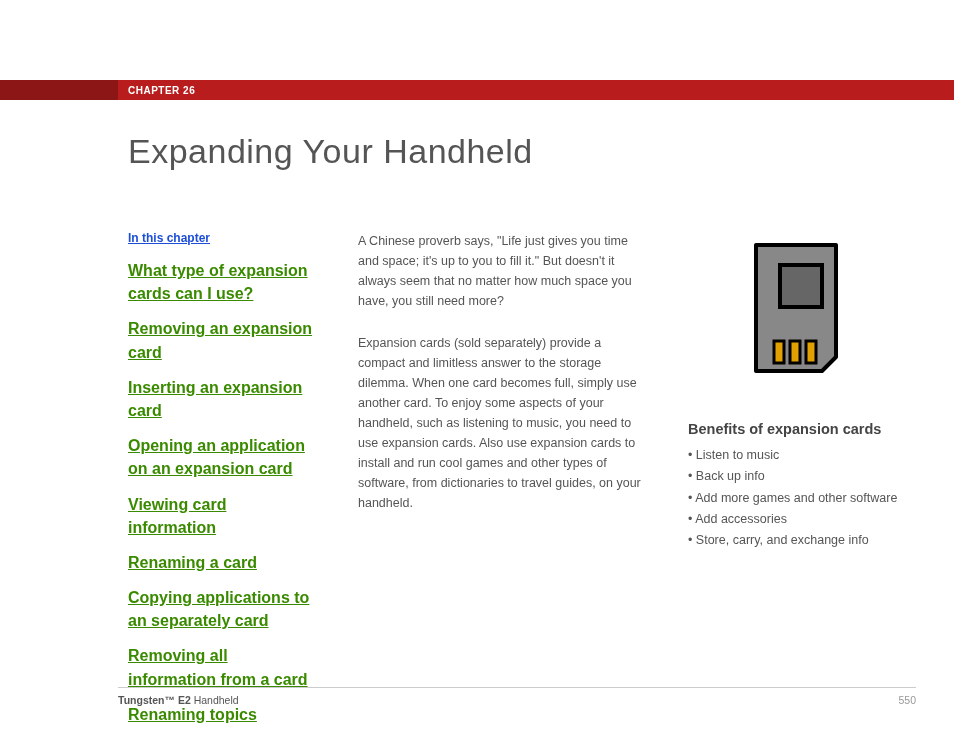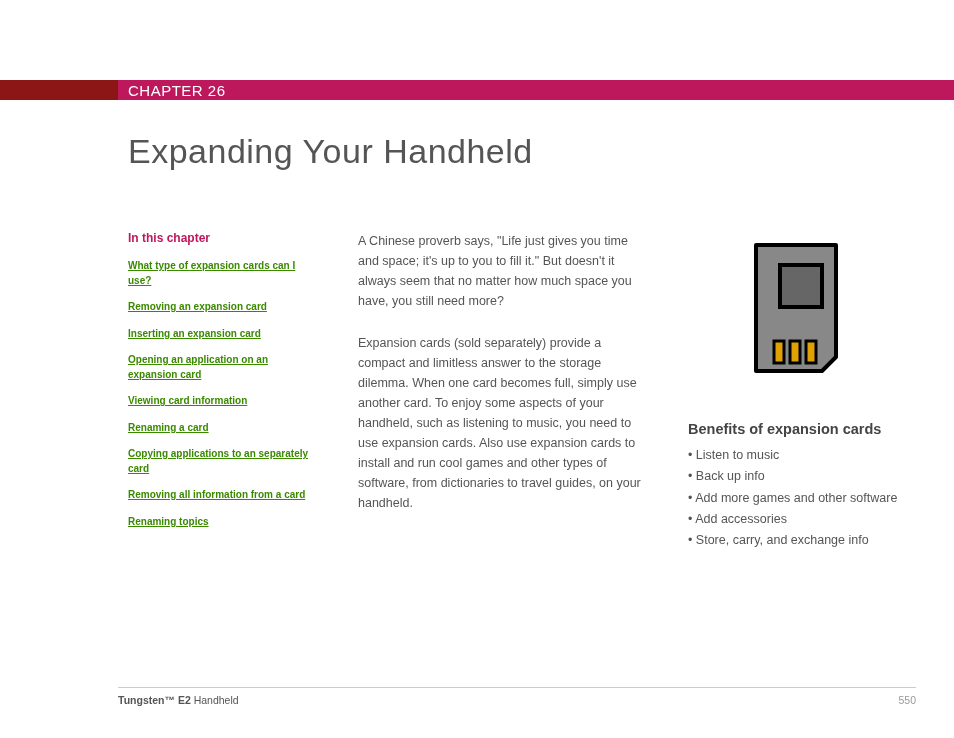--- a/index.html
+++ b/index.html
@@ -16,24 +16,24 @@
     height: 20px;
     display: flex;
     align-items: stretch;
   }
   .redblock {
     width: 118px;
     background: #8c1515;
   }
   .chapter-label {
     flex: 1;
-    background: #be185d;
+    background: #b91c1c;
     color: #fff;
-    font-size: 15px;
-    font-weight: normal;
+    font-size: 10px;
+    font-weight: bold;
     letter-spacing: 0.5px;
     padding-left: 10px;
     display: flex;
     align-items: center;
   }
   .page-title {
     font-size: 34px;
     font-weight: 300;
     color: #555;
     margin: 32px 0 0 128px;
@@ -44,27 +44,28 @@
     margin: 60px 38px 0 128px;
     gap: 40px;
   }
   .sidebar {
     width: 190px;
     flex-shrink: 0;
   }
   .sidebar-head {
     font-size: 12px;
     font-weight: bold;
-    color: #be185d;
+    color: #1d4ed8;
     margin-bottom: 14px;
+    text-decoration: underline;
   }
   .toc-link {
     display: block;
     color: #3a8a00;
-    font-size: 10px;
+    font-size: 16px;
     font-weight: bold;
     text-decoration: underline;
     margin-bottom: 12px;
     line-height: 1.45;
     cursor: pointer;
   }
   .main {
     width: 290px;
     flex-shrink: 0;
     font-size: 12.5px;

